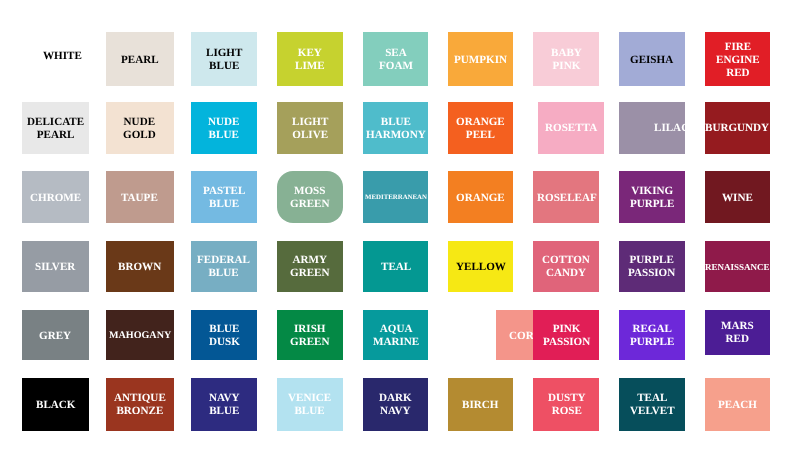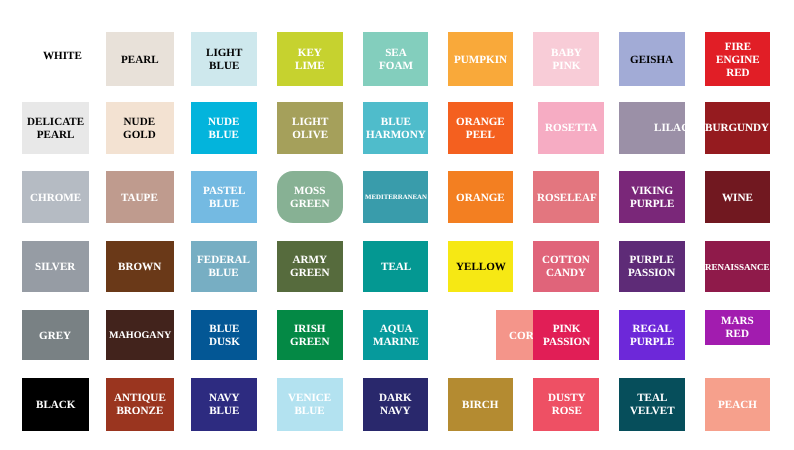--- a/index.html
+++ b/index.html
@@ -261,21 +261,21 @@
         <span class="ln">PINK</span>
         <span class="ln">PASSION</span>
       </span>
     </div>
   <div class="cell" style="left: 619.3px; top: 309.9px; width: 65.5px; height: 50.5px; font-size: 11.1px; background-color: #6d28d9; color: rgb(255, 255, 255);">
       <span class="lbl" style="transform:translateY(1.30px)">
         <span class="ln">REGAL</span>
         <span class="ln">PURPLE</span>
       </span>
     </div>
-  <div class="cell" style="left: 705.1px; top: 309.9px; width: 64.8px; height: 35px; font-size: 11.1px; background-color: #a21caf; color: rgb(255, 255, 255);">
+  <div class="cell" style="left: 705.1px; top: 309.9px; width: 64.8px; height: 45px; font-size: 11.1px; background-color: #4c1d95; color: rgb(255, 255, 255);">
       <span class="lbl" style="transform:translateY(1.30px)">
         <span class="ln">MARS</span>
         <span class="ln">RED</span>
       </span>
     </div>
   <div class="cell" style="left: 21.5px; top: 377.6px; width: 67.9px; height: 53px; font-size: 11.1px; background-color: rgb(0, 0, 0); color: rgb(255, 255, 255);">
       <span class="lbl" style="transform:translateY(1.30px)">
         <span class="ln">BLACK</span>
       </span>
     </div>

